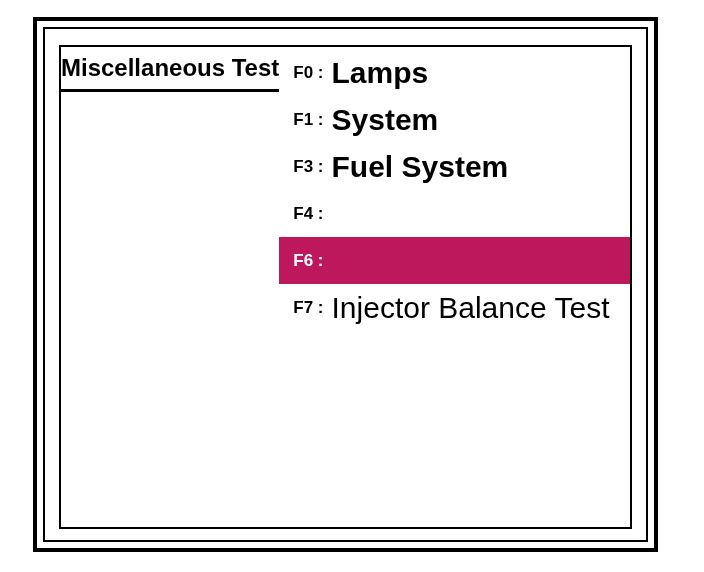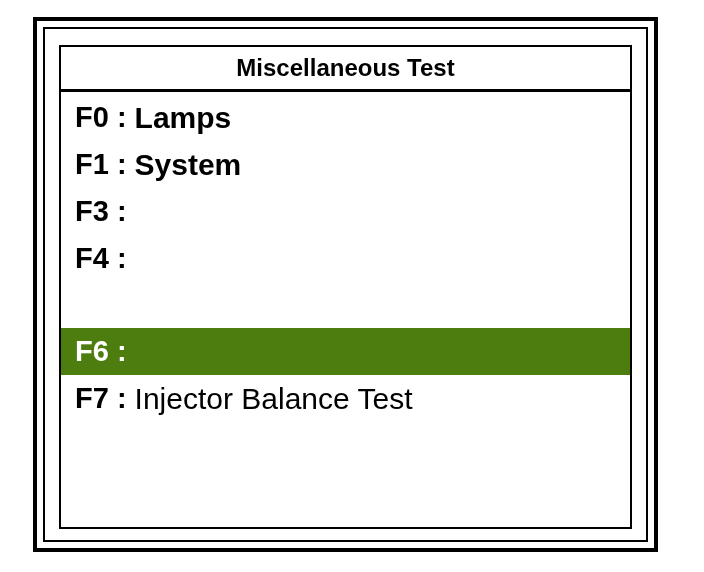--- a/index.html
+++ b/index.html
@@ -41,21 +41,21 @@
   #menu-panel {
     position: absolute;
     left: 14px;
     top: 16px;
     right: 14px;
     bottom: 11px;
     box-sizing: border-box;
     border: 2px solid #000000;
     background: #ffffff;
     display: flex;
-    flex-direction: column;
+    flex-direction: row;
   }
 
   #menu-title-bar {
     flex: 0 0 auto;
     height: 45px;
     box-sizing: border-box;
     border-bottom: 3px solid #000000;
     display: flex;
     align-items: center;
     justify-content: center;
@@ -77,27 +77,26 @@
     height: 47px;
     display: flex;
     align-items: center;
     padding-left: 14px;
     box-sizing: border-box;
     background: #ffffff;
     color: #000000;
     white-space: nowrap;
   }
   .menu-row.is-selected {
-    background: #4d7c0f;
+    background: #be185d;
     color: #ffffff;
-    margin-top: 46px;
   }
 
   .row-key {
-    font-size: 29px;
+    font-size: 17px;
     font-weight: bold;
     margin-right: 8px;
   }
   .row-label {
     font-size: 30px;
     font-weight: normal;
   }
   .menu-row.is-bold .row-label {
     font-weight: bold;
   }
@@ -118,20 +117,21 @@
           <div class="menu-row is-bold">
             <span class="row-key">F0 :</span>
             <span class="row-label">Lamps</span>
           </div>
           <div class="menu-row is-bold">
             <span class="row-key">F1 :</span>
             <span class="row-label">System</span>
           </div>
           <div class="menu-row is-bold">
             <span class="row-key">F3 :</span>
+            <span class="row-label">Fuel System</span>
           </div>
           <div class="menu-row">
             <span class="row-key">F4 :</span>
           </div>
           <div class="menu-row is-selected">
             <span class="row-key">F6 :</span>
           </div>
           <div class="menu-row">
             <span class="row-key">F7 :</span>
             <span class="row-label">Injector Balance Test</span>

